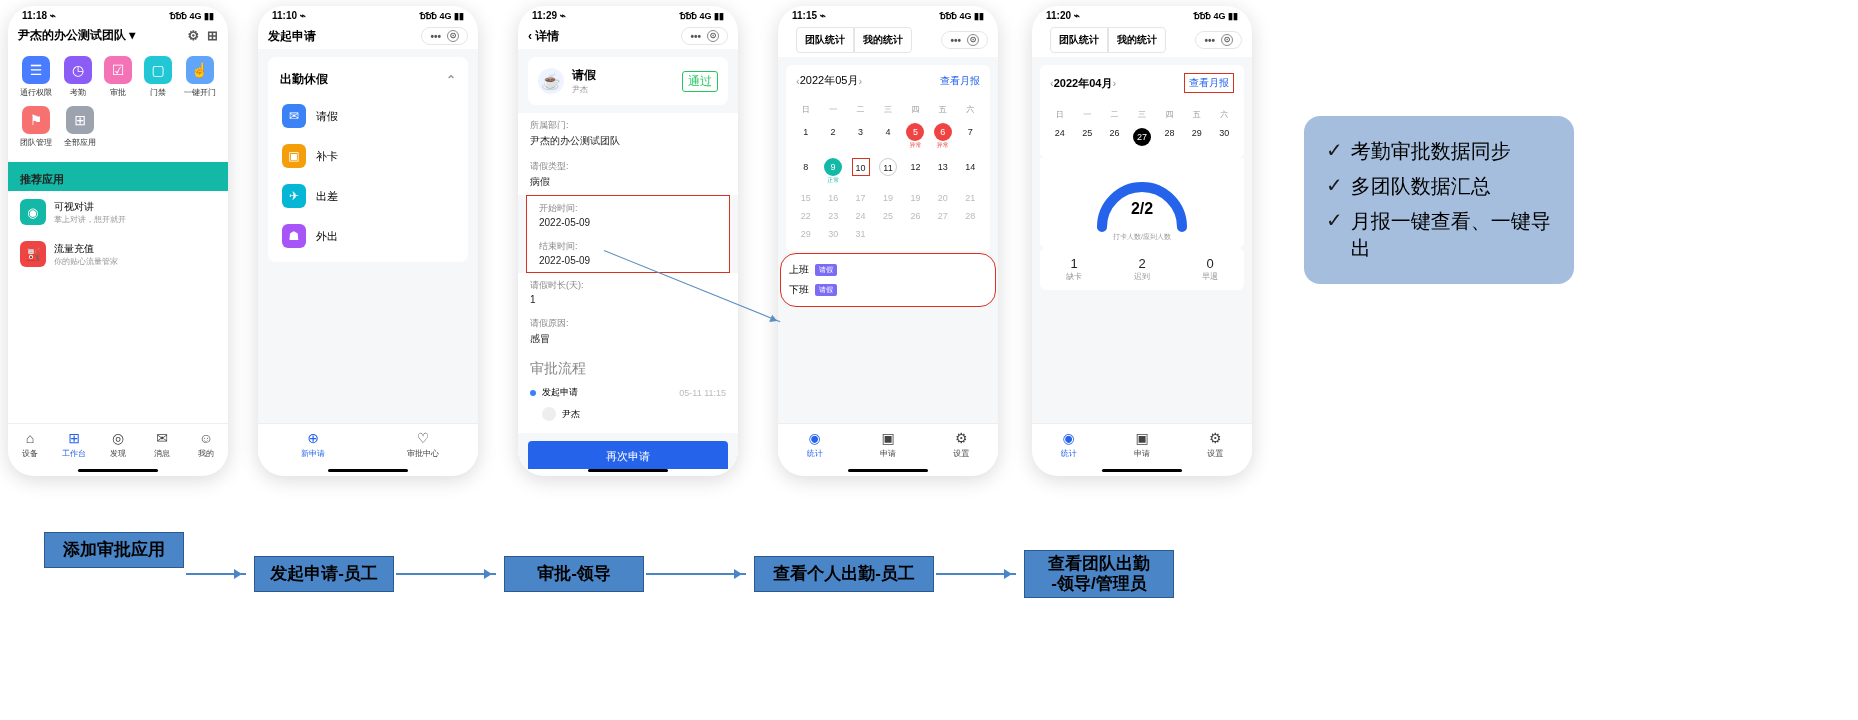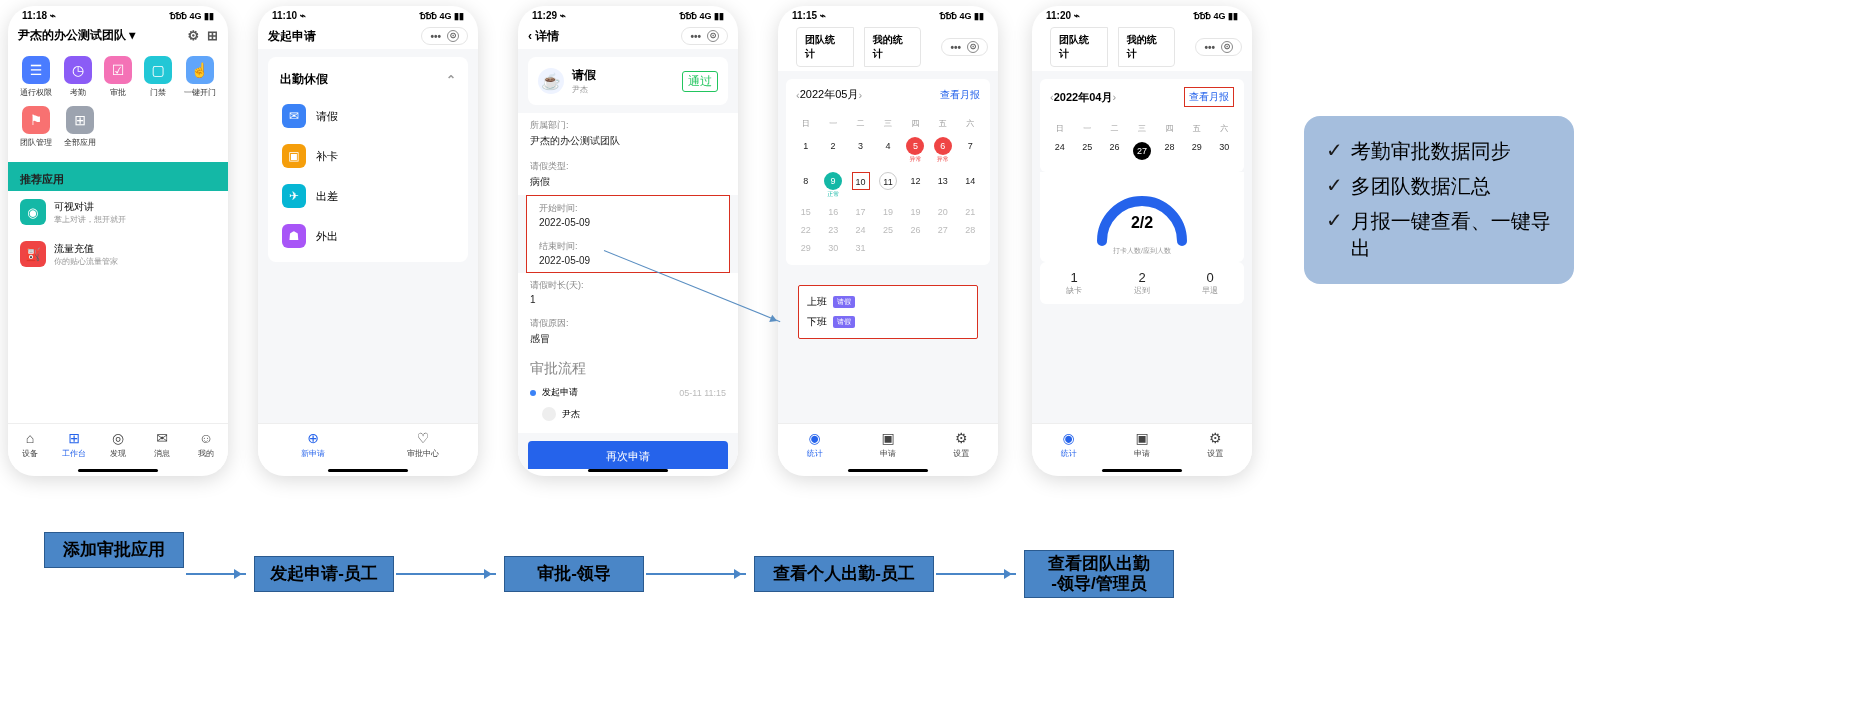--- a/index.html
+++ b/index.html
@@ -45,41 +45,41 @@
 .field{padding:6px 12px;background:#fff;font-size:10px}
 .field .k{color:#888;font-size:9px}
 .field .v{color:#222;margin-top:2px}
 .redbox{border:1.5px solid #d93020;margin:0 8px}
 .flow{background:#fff;padding:8px 12px;font-size:10px}
 .flow-row{display:flex;align-items:center;gap:6px;padding:4px 0;font-size:9px}
 .dot{width:6px;height:6px;border-radius:50%;background:#3b82f6}
 .btn-primary{margin:8px 10px;background:#2563eb;color:#fff;text-align:center;padding:8px;border-radius:4px;font-size:11px}
 
 
-.tabs2{display:flex;gap:10px;padding:0 8px}
+.tabs2{display:flex;gap:0;padding:0 8px}
 .tabs2 .t{font-size:10px;padding:5px 8px;border:1px solid #e5e5e5;background:#fff}
 .tabs2 .t:first-child{border-radius:4px 0 0 4px}
 .tabs2 .t:last-child{border-radius:0 4px 4px 0}
 .tabs2 .t.on{background:#fff;font-weight:600}
 .monthbar{display:flex;align-items:center;justify-content:space-between;padding:8px 10px;background:#fff;margin:8px 8px 0;border-radius:6px 6px 0 0;font-size:11px}
 .monthbar .mr{color:#2563eb;font-size:10px}
 .cal{background:#fff;margin:0 8px;padding:4px 6px 8px;border-radius:0 0 6px 6px}
 .calrow{display:flex}
 .calcell{flex:1;text-align:center;font-size:9px;padding:4px 0;color:#222;position:relative}
 .calcell.dim{color:#bbb}
 .calcell.hdr2{color:#999;font-size:8px}
 .calcell .day{width:18px;height:18px;line-height:18px;border-radius:50%;display:inline-block}
 .calcell .red{background:#ef4444;color:#fff}
 .calcell .teal{background:#14b8a6;color:#fff}
 .calcell .blk{background:#000;color:#fff}
 .calcell .sub{font-size:6px;color:#999;display:block}
 .calcell .sub.r{color:#ef4444}
 .calcell .sub.g{color:#14b8a6}
 .redbox2{border:1.5px solid #d93020}
-.shift{background:#fff;margin:20px;border-radius:2px;padding:6px 8px}
+.shift{background:#fff;margin:2px;border-radius:16px;padding:6px 8px}
 .shift-row{display:flex;align-items:center;gap:6px;font-size:10px;padding:3px 0}
 .tag{background:#7c6cf5;color:#fff;font-size:7px;padding:1px 4px;border-radius:2px}
 
 
 .gauge-wrap{text-align:center;padding:14px 0 6px;background:#fff;margin:0 8px;border-radius:0 0 6px 6px}
 .gauge{width:110px;height:60px;margin:0 auto;position:relative}
 .gauge svg{width:110px;height:60px}
 .gauge-txt{position:absolute;left:0;right:0;top:28px;font-size:16px;font-weight:600}
 .gauge-sub{font-size:7px;color:#999}
 .stats3{display:flex;background:#fff;margin:0 8px 8px;padding:8px 0;border-radius:6px}

